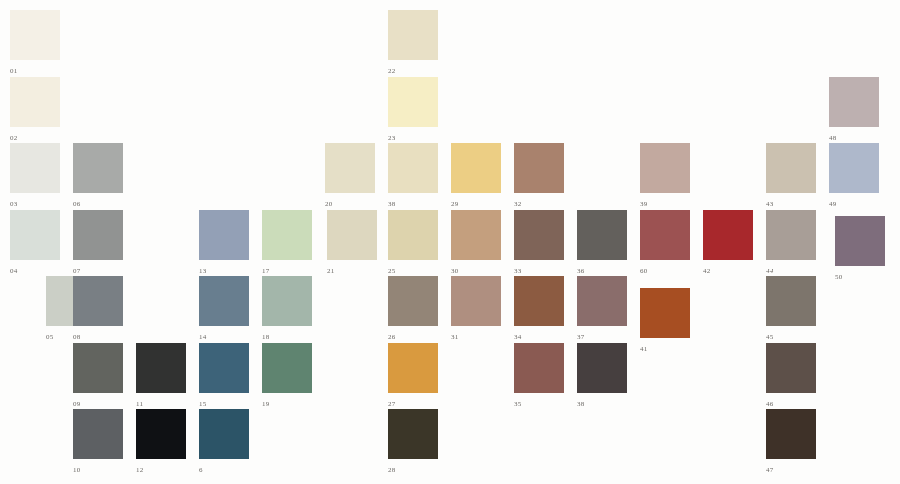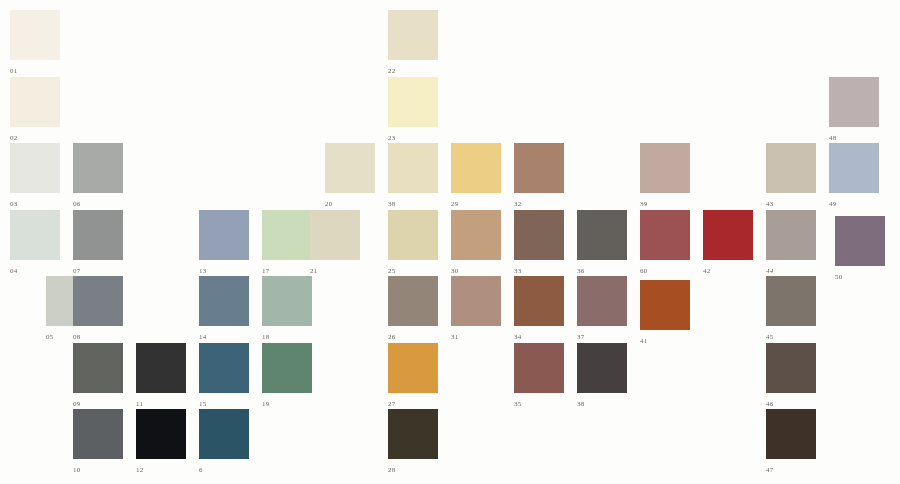--- a/index.html
+++ b/index.html
@@ -116,21 +116,21 @@
       <span class="swatch-label" style="color: rgb(109, 106, 102);">18</span>
     </div>
     <div class="swatch-cell" style="left: 262px; top: 342.5px;">
       <span class="swatch-chip" title="#5f8470" style="background: rgb(95, 132, 112); width: 50px; height: 50px;"></span>
       <span class="swatch-label" style="color: rgb(109, 106, 102);">19</span>
     </div>
     <div class="swatch-cell" style="left: 325px; top: 143px;">
       <span class="swatch-chip" title="#e5dfc7" style="background: rgb(229, 223, 199); width: 50px; height: 50px;"></span>
       <span class="swatch-label" style="color: rgb(109, 106, 102);">20</span>
     </div>
-    <div class="swatch-cell" style="left: 310px; top: 209.5px;">
+    <div class="swatch-cell" style="left: 327px; top: 209.5px;">
       <span class="swatch-chip" title="#ddd7bf" style="background: rgb(221, 215, 191); width: 50px; height: 50px;"></span>
       <span class="swatch-label" style="color: rgb(109, 106, 102);">21</span>
     </div>
     <div class="swatch-cell" style="left: 388px; top: 10px;">
       <span class="swatch-chip" title="#e8e0c6" style="background: rgb(232, 224, 198); width: 50px; height: 50px;"></span>
       <span class="swatch-label" style="color: rgb(109, 106, 102);">22</span>
     </div>
     <div class="swatch-cell" style="left: 388px; top: 76.5px;">
       <span class="swatch-chip" title="#f6eec5" style="background: rgb(246, 238, 197); width: 50px; height: 50px;"></span>
       <span class="swatch-label" style="color: rgb(109, 106, 102);">23</span>
@@ -196,21 +196,21 @@
       <span class="swatch-label" style="color: rgb(109, 106, 102);">38</span>
     </div>
     <div class="swatch-cell" style="left: 640px; top: 143px;">
       <span class="swatch-chip" title="#c2a99f" style="background: rgb(194, 169, 159); width: 50px; height: 50px;"></span>
       <span class="swatch-label" style="color: rgb(109, 106, 102);">39</span>
     </div>
     <div class="swatch-cell" style="left: 640px; top: 209.5px;">
       <span class="swatch-chip" title="#9c5252" style="background: rgb(156, 82, 82); width: 50px; height: 50px;"></span>
       <span class="swatch-label" style="color: rgb(109, 106, 102);">60</span>
     </div>
-    <div class="swatch-cell" style="left: 640px; top: 280px;">
+    <div class="swatch-cell" style="left: 640px; top: 288px;">
       <span class="swatch-chip" title="#a74e22" style="background: rgb(167, 78, 34); width: 50px; height: 50px;"></span>
       <span class="swatch-label" style="color: rgb(109, 106, 102);">41</span>
     </div>
     <div class="swatch-cell" style="left: 703px; top: 209.5px;">
       <span class="swatch-chip" title="#a8282c" style="background: rgb(168, 40, 44); width: 50px; height: 50px;"></span>
       <span class="swatch-label" style="color: rgb(109, 106, 102);">42</span>
     </div>
     <div class="swatch-cell" style="left: 766px; top: 143px;">
       <span class="swatch-chip" title="#cbc1b0" style="background: rgb(203, 193, 176); width: 50px; height: 50px;"></span>
       <span class="swatch-label" style="color: rgb(109, 106, 102);">43</span>

